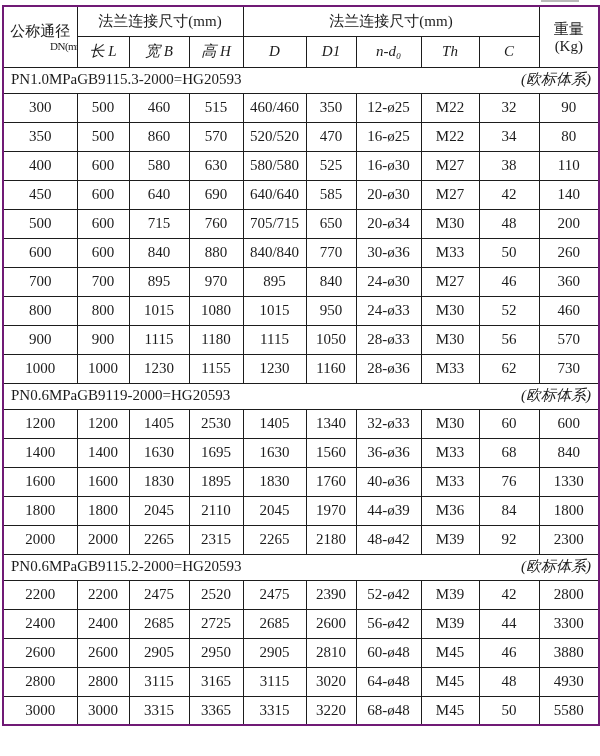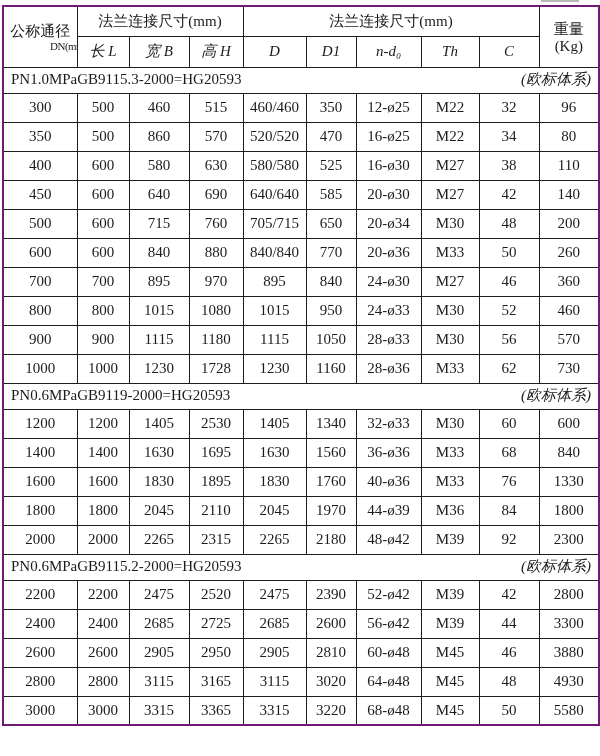--- a/index.html
+++ b/index.html
@@ -114,21 +114,21 @@
       <tr class="data-row">
         <td>300</td>
         <td>500</td>
         <td>460</td>
         <td>515</td>
         <td>460/460</td>
         <td>350</td>
         <td>12-ø25</td>
         <td>M22</td>
         <td>32</td>
-        <td>96</td>
+        <td>90</td>
       </tr>
       <tr class="data-row">
         <td>350</td>
         <td>500</td>
         <td>860</td>
         <td>570</td>
         <td>520/520</td>
         <td>470</td>
         <td>16-ø25</td>
         <td>M22</td>
@@ -171,21 +171,21 @@
         <td>48</td>
         <td>200</td>
       </tr>
       <tr class="data-row">
         <td>600</td>
         <td>600</td>
         <td>840</td>
         <td>880</td>
         <td>840/840</td>
         <td>770</td>
-        <td>20-ø36</td>
+        <td>30-ø36</td>
         <td>M33</td>
         <td>50</td>
         <td>260</td>
       </tr>
       <tr class="data-row">
         <td>700</td>
         <td>700</td>
         <td>895</td>
         <td>970</td>
         <td>895</td>
@@ -216,21 +216,21 @@
         <td>1050</td>
         <td>28-ø33</td>
         <td>M30</td>
         <td>56</td>
         <td>570</td>
       </tr>
       <tr class="data-row">
         <td>1000</td>
         <td>1000</td>
         <td>1230</td>
-        <td>1728</td>
+        <td>1155</td>
         <td>1230</td>
         <td>1160</td>
         <td>28-ø36</td>
         <td>M33</td>
         <td>62</td>
         <td>730</td>
       </tr>
       <tr class="section-row">
         <td colspan="10" class="section-cell">
           <div class="secflex">

